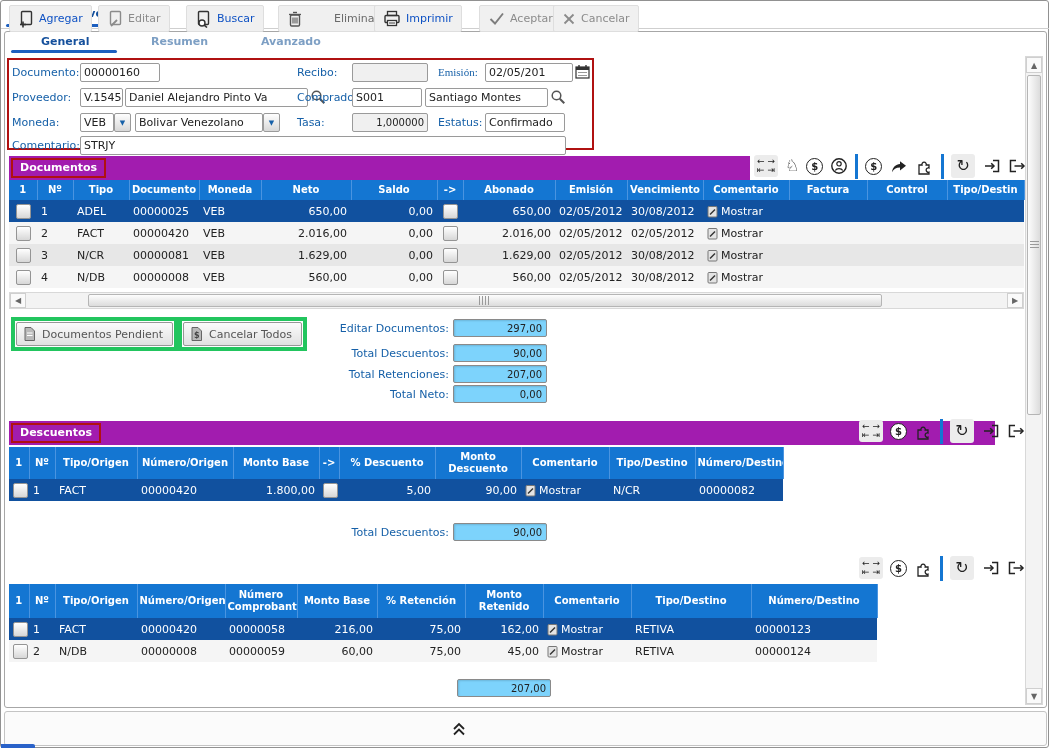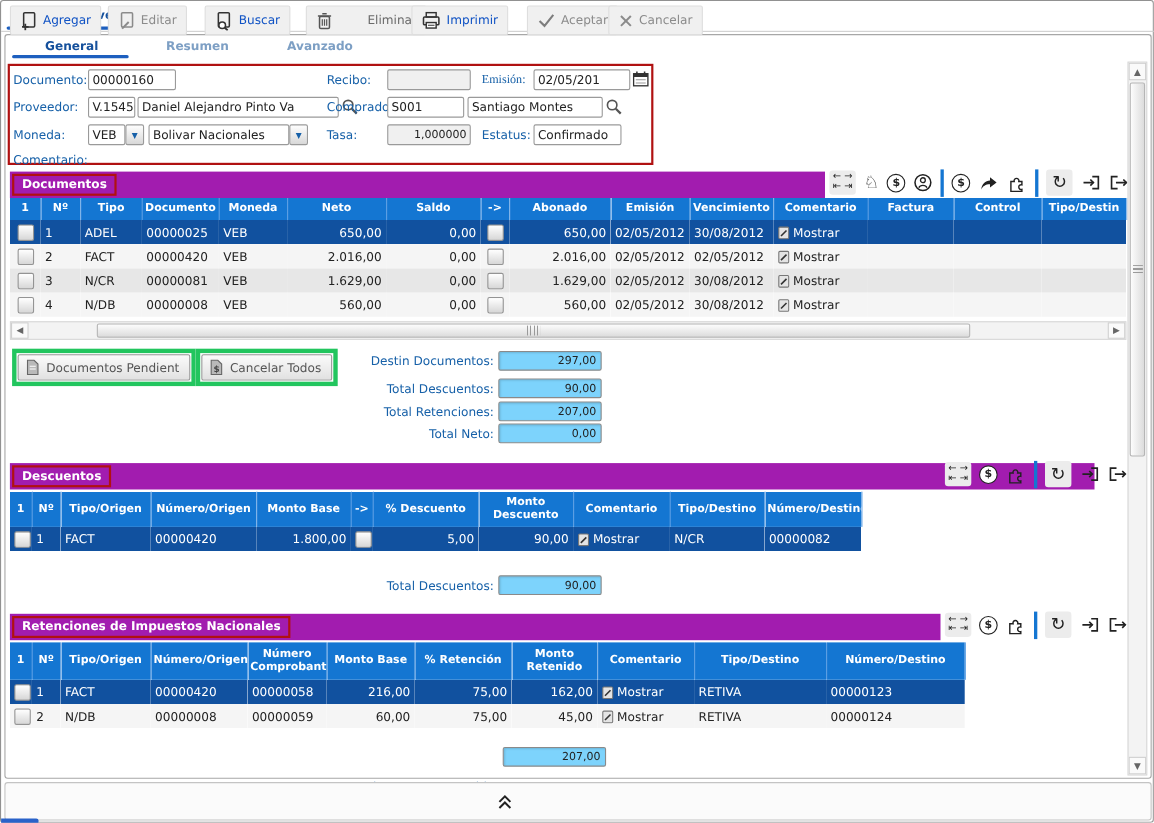--- a/index.html
+++ b/index.html
@@ -130,28 +130,29 @@
   <span class="abs" style="left:549px;top:88px;">
     <svg width="16" height="16" viewBox="0 0 16 16">
         <circle cx="6.5" cy="6.5" r="4.3" fill="none" stroke="#555" stroke-width="1.5"></circle>
         <line x1="9.8" y1="9.8" x2="14.3" y2="14.3" stroke="#555" stroke-width="2"></line>
       </svg>
   </span>
 
   <span class="lbl" style="left:11px;top:115px;">Moneda:</span>
   <div class="inp" style="left:79px;top:112px;width:34px;">VEB</div>
   <div class="ddb" style="left:113px;top:112px;">▼</div>
-  <div class="inp" style="left:134px;top:112px;width:128px;">Bolivar Nacionales</div>
+  <div class="inp" style="left:134px;top:112px;width:128px;">Bolivar Venezolano</div>
   <div class="ddb" style="left:262px;top:112px;">▼</div>
   <span class="lbl" style="left:296px;top:115px;">Tasa:</span>
   <div class="inp ro rt" style="left:351px;top:112px;width:76px;">1,000000</div>
   <span class="lbl" style="left:437px;top:115px;">Estatus:</span>
   <div class="inp" style="left:484px;top:112px;width:80px;">Confirmado</div>
 
   <span class="lbl" style="left:11px;top:138px;">Comentario:</span>
+  <div class="inp" style="left:79px;top:135px;width:486px;">STRJY</div>
 
   <div class="tbar" style="left:8px;top:155px;width:741px;">
     <span class="redbox">Documentos</span>
   </div>
 
   <div class="irow" style="left:753px;top:151px;">
     <span class="sunk">
         <span class="colres">
           <span>← →</span>
           <span>⇤ ⇥</span>
@@ -360,21 +361,21 @@
   <div class="rwrap" style="left:177px;top:316px;">
     <div class="gbtn">
       <svg width="15" height="16" viewBox="0 0 15 16">
           <path d="M3,1.5 h6 l3.5,3.5 v9.5 h-9.5 z" fill="#b9b9b9" stroke="#666"></path>
           <text x="5" y="12" font-size="8" fill="#444" font-weight="bold">$</text>
         </svg>
       <span>Cancelar Todos</span>
     </div>
   </div>
 
-  <span class="totlbl" style="left:298px;top:321px;width:150px;">Destin Documentos:</span>
+  <span class="totlbl" style="left:298px;top:321px;width:150px;">Editar Documentos:</span>
   <div class="tot" style="left:452px;top:318px;">297,00</div>
   <span class="totlbl" style="left:298px;top:346px;width:150px;">Total Descuentos:</span>
   <div class="tot" style="left:452px;top:343px;">90,00</div>
   <span class="totlbl" style="left:298px;top:367px;width:150px;">Total Retenciones:</span>
   <div class="tot" style="left:452px;top:364px;">207,00</div>
   <span class="totlbl" style="left:298px;top:387px;width:150px;">Total Neto:</span>
   <div class="tot" style="left:452px;top:384px;">0,00</div>
 
   <div class="tbar" style="left:8px;top:420px;width:986px;">
     <span class="redbox">Descuentos</span>
@@ -462,23 +463,20 @@
           </td>
         <td>N/CR</td>
         <td>00000082</td>
       </tr>
     </tbody>
   </table>
 
   <span class="totlbl" style="left:298px;top:525px;width:150px;">Total Descuentos:</span>
   <div class="tot" style="left:452px;top:522px;">90,00</div>
 
-  <div class="tbar" style="left:8px;top:557px;width:846px;">
-    <span class="redbox">Retenciones de Impuestos Nacionales</span>
-  </div>
   <div class="irow" style="left:858px;top:553px;">
     <span class="sunk">
         <span class="colres">
           <span>← →</span>
           <span>⇤ ⇥</span>
         </span>
       </span>
     <span class="cicon">$</span>
     <span>
         <svg width="19" height="19" viewBox="0 0 19 19">

